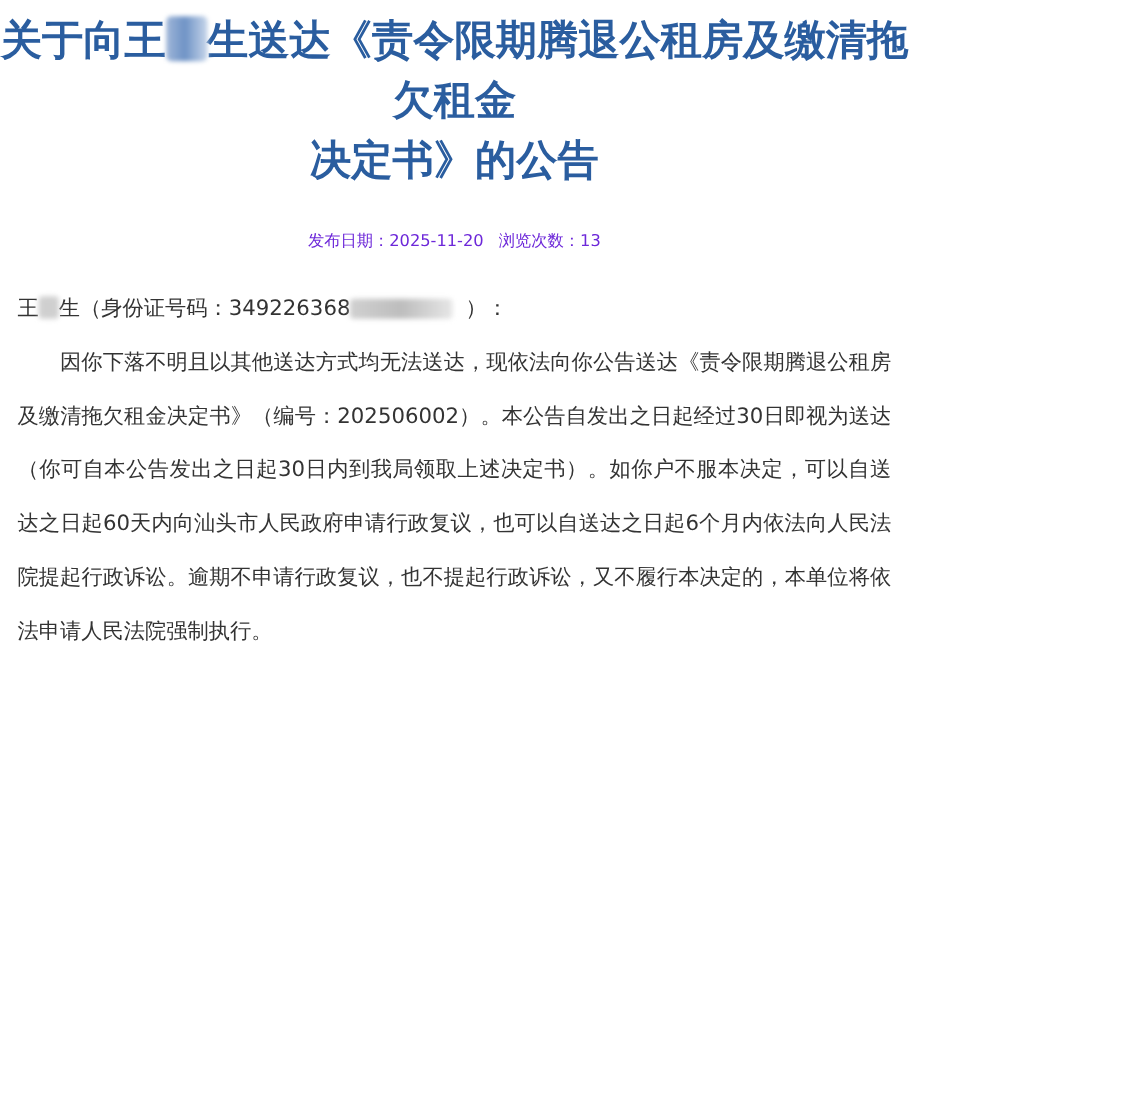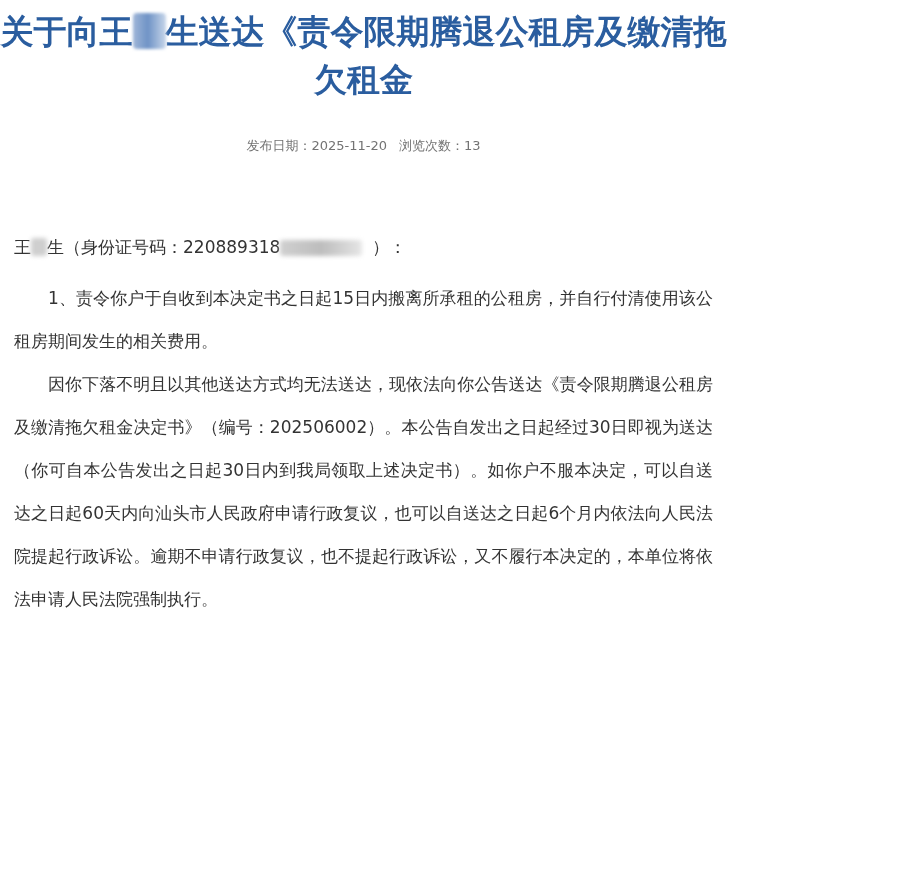--- a/index.html
+++ b/index.html
@@ -24,21 +24,21 @@
       width: 33px; height: 36px;
       vertical-align: -6px;
       background: linear-gradient(90deg, #9fb6d8, #6f93c6 45%, #c7d6ea);
       filter: blur(1.5px);
       border-radius: 4px;
     }
     .meta {
       text-align: center;
       margin-top: 32px;
       font-size: 13px;
-      color: #737373;
+      color: #6d28d9;
       line-height: 20px;
     }
     .meta span + span { margin-left: 8px; }
     .content {
       position: absolute;
       left: 14px; right: 14px;
       top: 226px;
       font-size: 17px;
       line-height: 43px;
       color: #333333;
@@ -53,25 +53,24 @@
       filter: blur(2px);
       border-radius: 3px;
     }
     .b1 { width: 16px; height: 18px; background: #cfcfcf; }
     .b2 { width: 82px; height: 16px; background: linear-gradient(90deg,#d0d0d0,#bdbdbd 50%,#e6e6e6); }
   </style>
 </head>
 <body>
 
 <div class="article">
-  <h1 class="title"><span>关于向王</span><span class="blur"></span><span>生送达《责令限期腾退公租房及缴清拖欠租金</span><br></h1>
+  <h1 class="title"><span>关于向王</span><span class="blur"></span><span>生送达《责令限期腾退公租房及缴清拖欠租金</span><br><span>决定书》的公告</span></h1>
 
   <div class="meta">
     <span>发布日期：2025-11-20</span>
     <span>浏览次数：13</span>
   </div>
 
   <div class="content">
-    <p><span>王</span><span class="blur-inline b1"></span><span>生（身份证号码：220889318</span><span class="blur-inline b2"></span><span style="margin-left:10px">）：</span></p>
-    <p class="indent spaced">1、责令你户于自收到本决定书之日起15日内搬离所承租的公租房，并自行付清使用该公租房期间发生的相关费用。</p>
+    <p><span>王</span><span class="blur-inline b1"></span><span>生（身份证号码：349226368</span><span class="blur-inline b2"></span><span style="margin-left:10px">）：</span></p>
     <p class="indent">因你下落不明且以其他送达方式均无法送达，现依法向你公告送达《责令限期腾退公租房及缴清拖欠租金决定书》（编号：202506002）。本公告自发出之日起经过30日即视为送达（你可自本公告发出之日起30日内到我局领取上述决定书）。如你户不服本决定，可以自送达之日起60天内向汕头市人民政府申请行政复议，也可以自送达之日起6个月内依法向人民法院提起行政诉讼。逾期不申请行政复议，也不提起行政诉讼，又不履行本决定的，本单位将依法申请人民法院强制执行。</p>
   </div>
 </div>
 
 </body></html>

